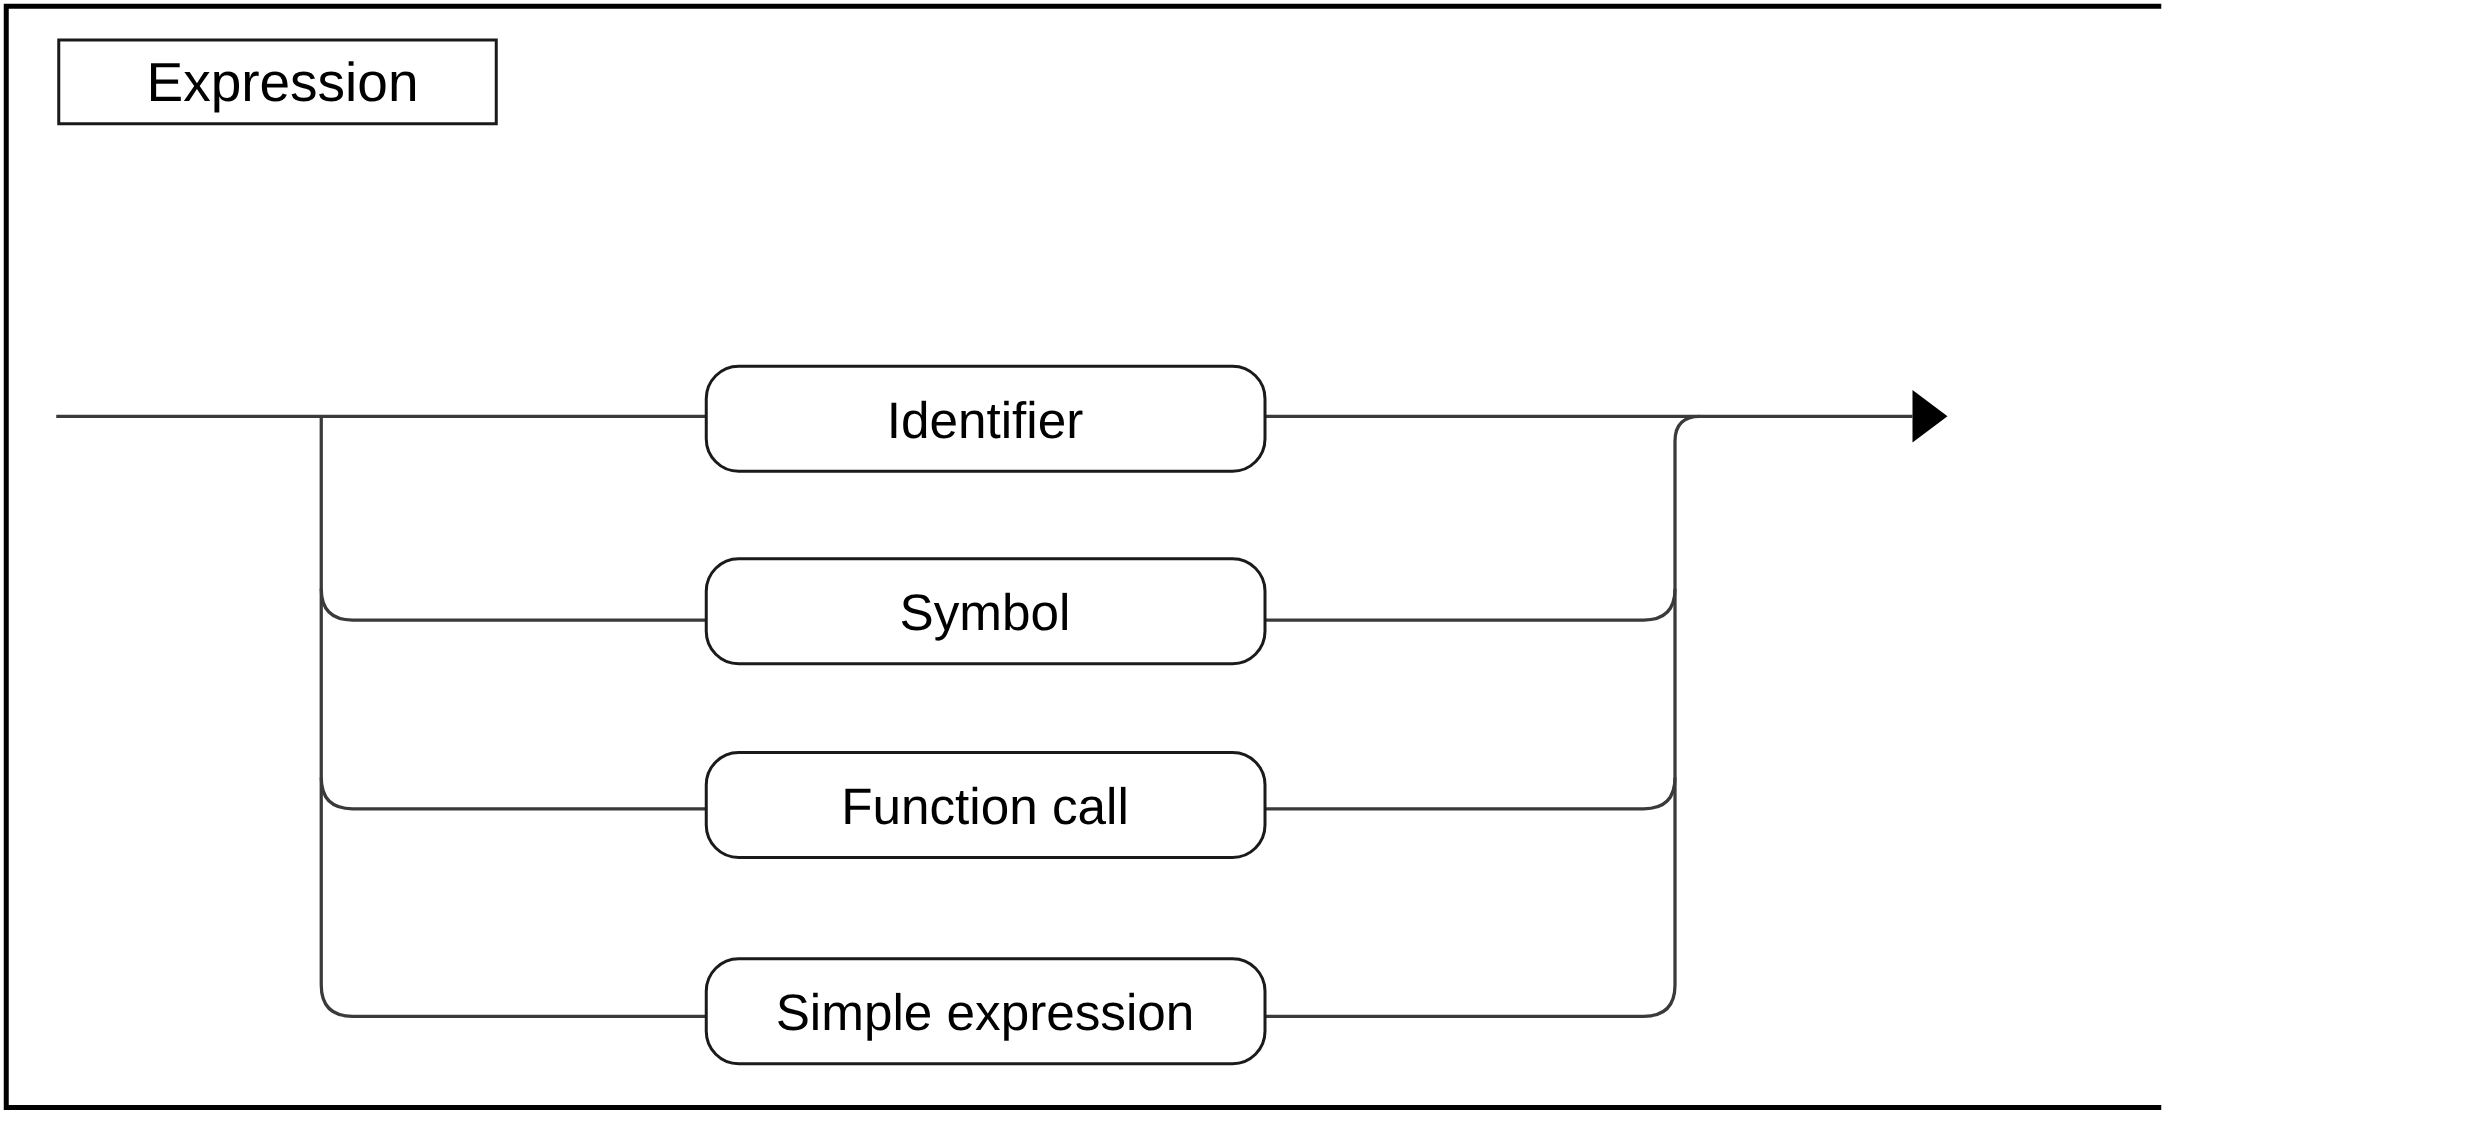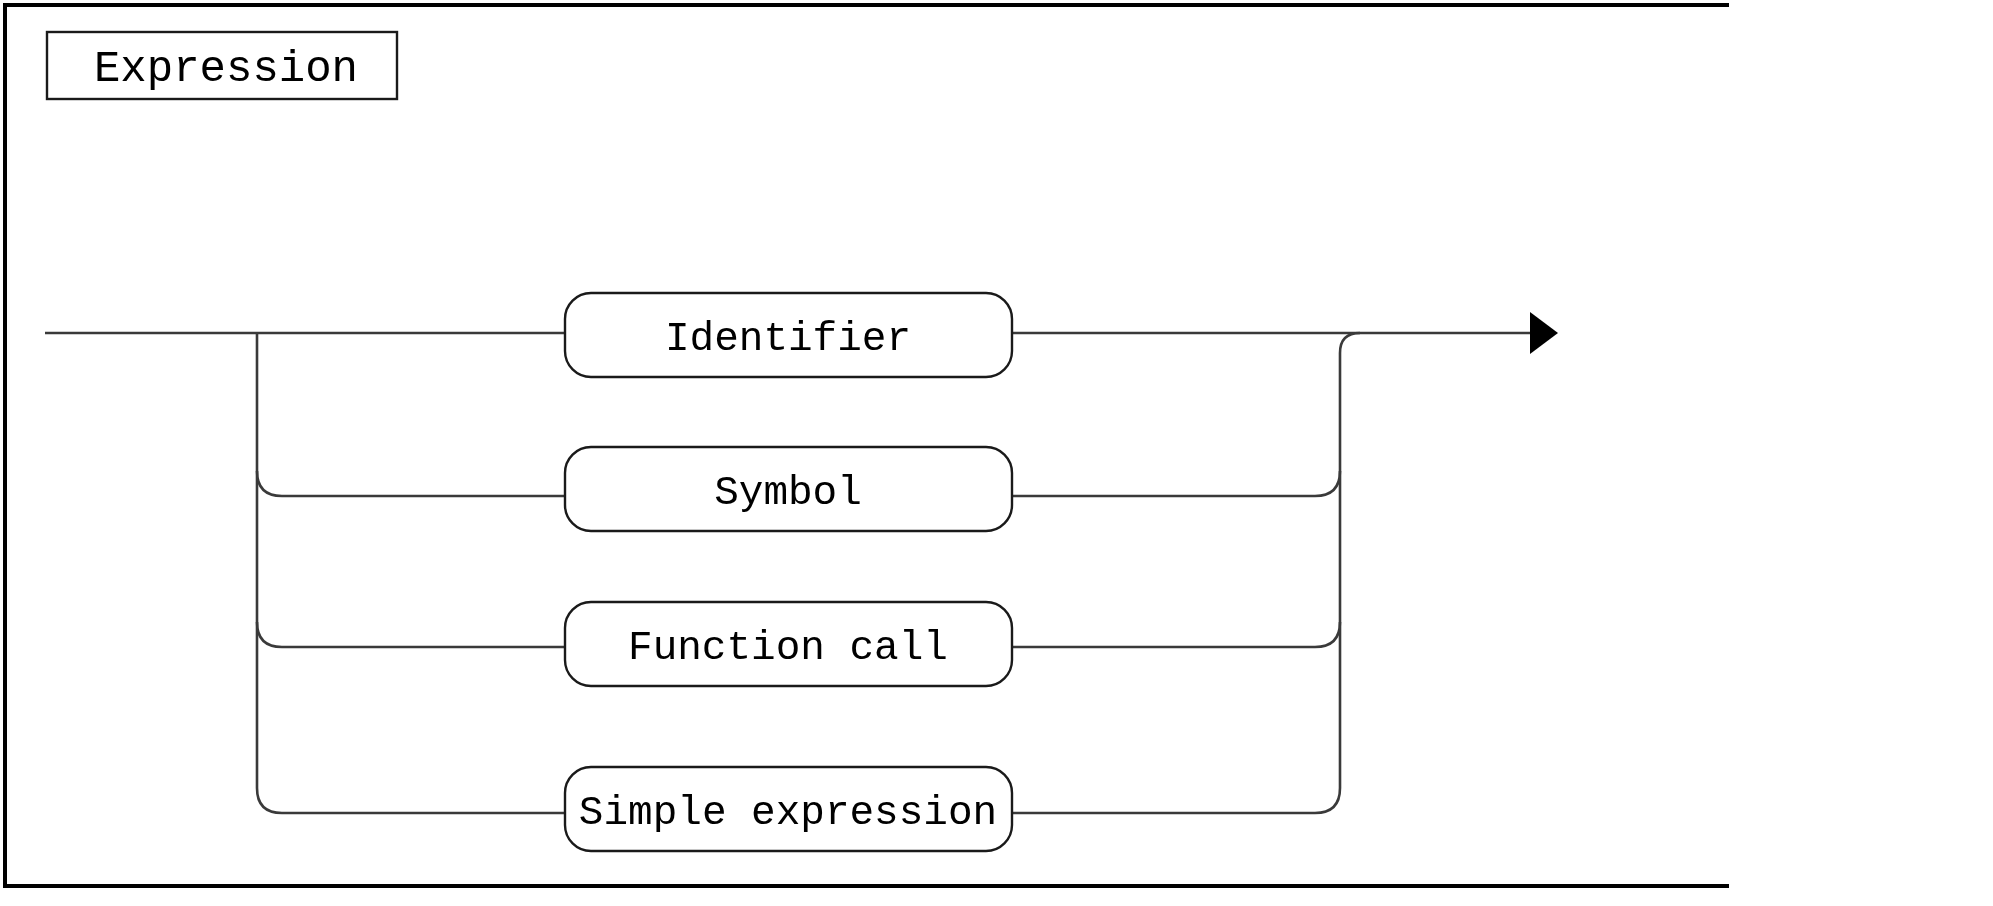--- a/index.html
+++ b/index.html
@@ -8,21 +8,21 @@
     --frame-color:#000000;
     --text-color:#000000;
     --arrow-color:#000000;
     --bg-color:#ffffff;
   }
   html,body{margin:0;padding:0;background:#fff;}
   .stage{
     position:relative;
     width:1729px;height:906px;
     background:var(--bg-color);
-    font-family:Liberation Mono, monospace;
+    font-family:Liberation Sans, sans-serif;
     overflow:hidden;
   }
   svg{position:absolute;left:0;top:0;display:block;}
   .rail{fill:none;stroke:var(--line-color);stroke-width:2.6;}
   .frame{fill:none;stroke:var(--frame-color);stroke-width:4;}
   .titlebox{fill:#fff;stroke:var(--box-border-color);stroke-width:2.4;}
   .node{fill:#fff;stroke:var(--box-border-color);stroke-width:2.4;}
   .nodelabel{
     fill:var(--text-color);
     font-size:41px;

